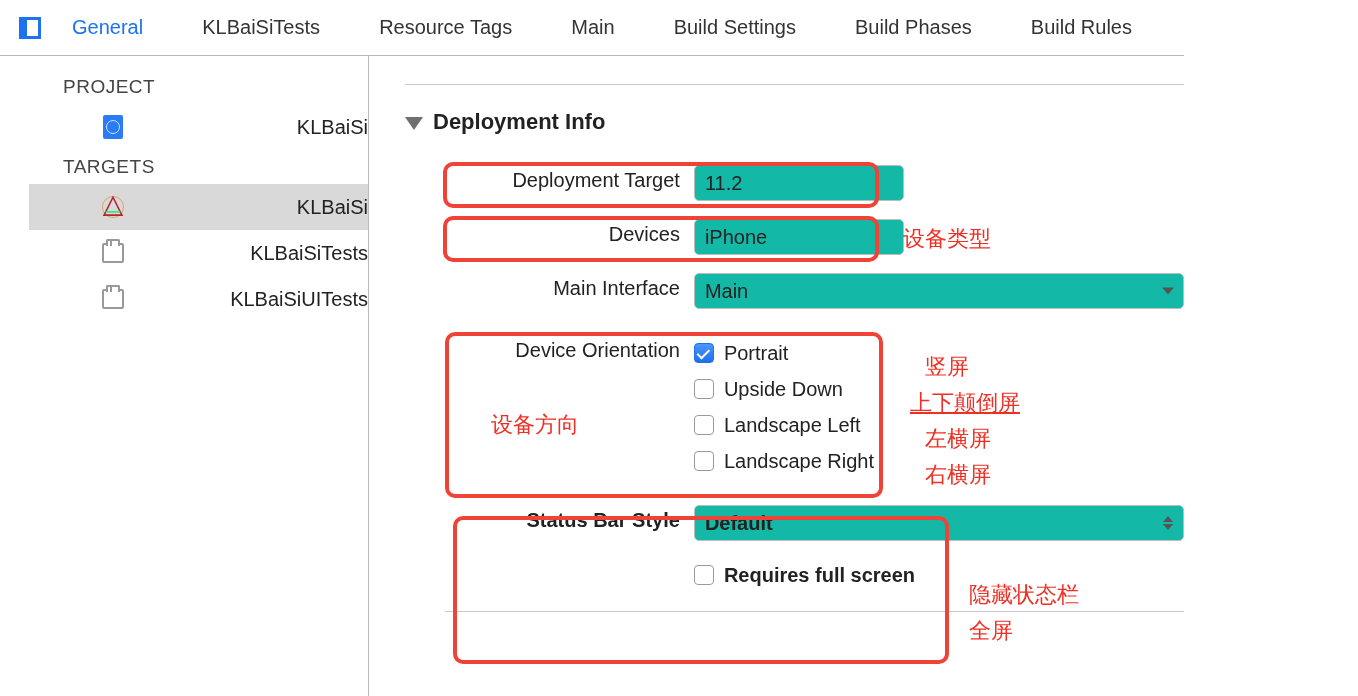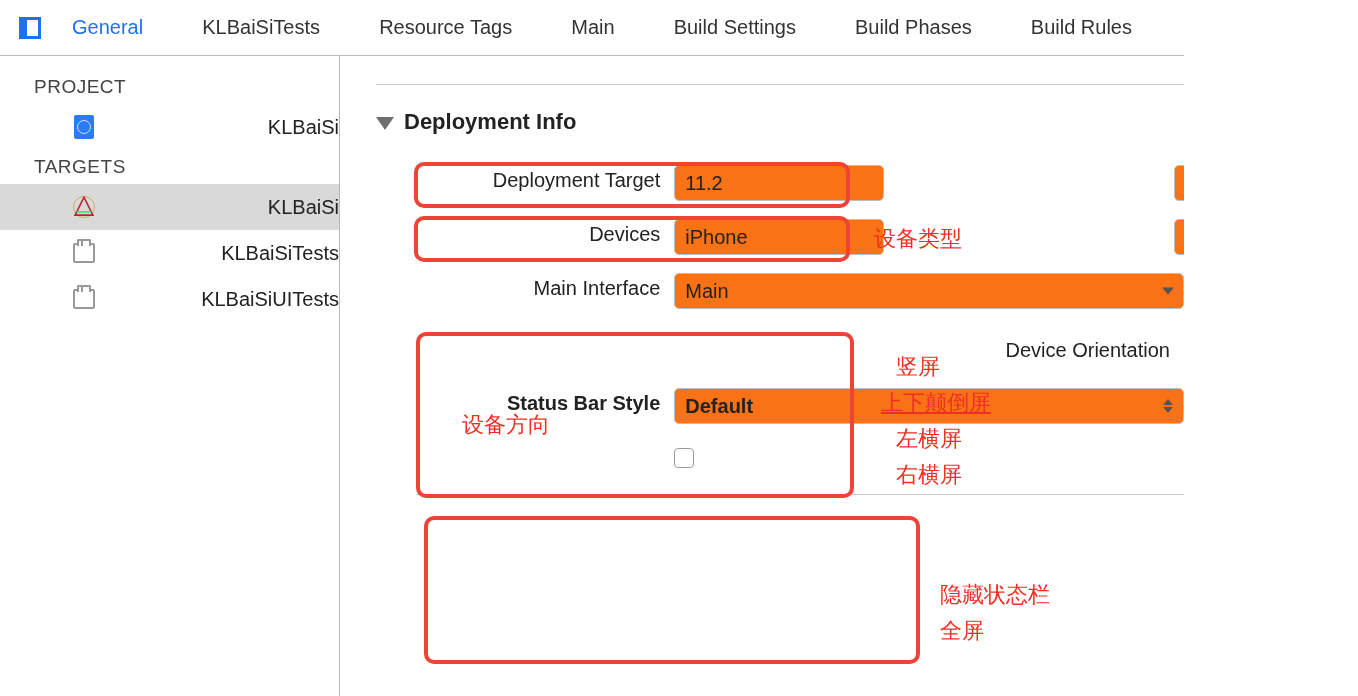--- a/index.html
+++ b/index.html
@@ -8,21 +8,21 @@
   
   .tabbar { height:56px; border-bottom:1px solid #b8b8b8; display:flex; align-items:center; padding-left:10px; }
   .tabbar .icon-slot { width:40px; display:flex; align-items:center; justify-content:center; }
   .tabbar .tab { flex:0 0 auto; padding:0 22px; font-size:20px; color:#333; cursor:pointer; }
   .tabbar .tab.active { color:#1d72f0; }
   .tabbar .tabrow { display:flex; flex:1; justify-content:space-between; padding-right:30px; }
   
   .panel-icon { width:22px; height:22px; border:3px solid #1d72f0; position:relative; }
   .panel-icon::before { content:""; position:absolute; left:0; top:0; bottom:0; width:5px; background:#1d72f0; }
   
-  .body { display:flex; height:640px; }
+  .body { display:flex; height:640px;margin-left:29px; }
   .sidebar { width:340px; border-right:1px solid #b8b8b8; padding-top:14px; }
   .side-sec { font-size:19px; font-weight:400; color:#444; padding:6px 0 6px 34px; letter-spacing:.5px; }
   .side-item { display:flex; align-items:center; padding:8px 0 8px:0; padding-left:70px; height:46px; font-size:20px; cursor:pointer;justify-content:space-between; }
   .side-item .sicon { width:28px; height:28px; margin-right:12px; display:inline-flex; align-items:center; justify-content:center; }
   .side-item.selected { background:#d9d9d9; }
   
   .tri-icon svg { width:26px; height:26px; }
   
   .test-icon { width:22px; height:20px; border:2px solid #999; border-radius:2px; position:relative; }
   .test-icon::before, .test-icon::after { content:""; position:absolute; top:-6px; width:6px; height:5px; border:2px solid #999; border-bottom:none; border-radius:2px 2px 0 0; background:#fff;}
@@ -31,24 +31,24 @@
   
   .proj-icon { width:20px; height:24px; background:#2a7bf6; position:relative; border-radius:2px; }
   .proj-icon::after { content:""; position:absolute; left:3px; right:3px; top:5px; bottom:5px; border:1.5px solid #cfe0fb; border-radius:50%; }
   
   .main { flex:1; padding:28px 0 12px 36px; position:relative; overflow:hidden; }
   .main hr.top { border:none; border-top:1px solid #c9c9c9; margin:0 0 24px 0; width:970px; }
   .sec-head { display:flex; align-items:center; gap:10px; margin-bottom:30px; }
   .disclose { width:0; height:0; border-left:9px solid transparent; border-right:9px solid transparent; border-top:13px solid #6f6f6f; transform:translateY(1px); cursor:pointer;}
   .sec-title { font-weight:700; font-size:22px; }
   
-  .row { display:flex; align-items:flex-start; margin-bottom:18px; position:relative;justify-content:flex-end; }
+  .row { display:flex; align-items:flex-start; margin-bottom:18px; position:relative; }
   .row .lbl { width:268px; text-align:right; padding-right:14px; font-size:20px; padding-top:4px; }
   .row .ctrl { width:530px; position:relative; }
-  .field { display:flex; align-items:center; height:36px; border:1px solid #bdbdbd; border-radius:5px; background:#f97316; padding:0 10px; font-size:20px; position:relative; }
+  .field { display:flex; align-items:center; height:36px; border:1px solid #bdbdbd; border-radius:5px; background:#14b8a6; padding:0 10px; font-size:20px; position:relative; }
   .field .arrow { position:absolute; right:6px; top:50%; transform:translateY(-50%); width:18px; display:flex; flex-direction:column; align-items:center; color:#555; }
   .field .arrow.single::before { content:""; width:0;height:0;border-left:6px solid transparent;border-right:6px solid transparent;border-top:7px solid #555; }
   .field .arrow.double::before { content:""; width:0;height:0;border-left:5px solid transparent;border-right:5px solid transparent;border-bottom:6px solid #555; margin-bottom:2px;}
   .field .arrow.double::after  { content:""; width:0;height:0;border-left:5px solid transparent;border-right:5px solid transparent;border-top:6px solid #555; }
   
   .ctrl.short .field { width:210px; }
   
   .chk { display:flex; align-items:center; height:36px; font-size:20px; }
   .chk .box { width:20px; height:20px; border:1px solid #9a9a9a; border-radius:4px; margin-right:10px; display:flex; align-items:center; justify-content:center; background:#fff; cursor:pointer;}
   .chk .box.checked { background:linear-gradient(#4a97ff,#1f6fe8); border-color:#1f6fe8; }
@@ -154,32 +154,51 @@
           <div class="ctrl">
             <div class="field">
               <span>Main</span>
               <span class="arrow single"></span>
             </div>
           </div>
         </div>
 
         <div class="row" style="margin-top:26px;">
           <div class="lbl">Device Orientation</div>
+          <div class="ctrl">
+            <div class="chk">
+              <span class="box checked"></span>
+              <span>Portrait</span>
+            </div>
+            <div class="chk">
+              <span class="box"></span>
+              <span>Upside Down</span>
+            </div>
+            <div class="chk">
+              <span class="box"></span>
+              <span>Landscape Left</span>
+            </div>
+            <div class="chk">
+              <span class="box"></span>
+              <span>Landscape Right</span>
+            </div>
+          </div>
         </div>
 
         <div class="row" style="margin-top:26px;font-weight:bold;">
           <div class="lbl">Status Bar Style</div>
           <div class="ctrl">
             <div class="field">
               <span>Default</span>
               <span class="arrow double"></span>
             </div>
             <div style="height:16px;"></div>
             <div class="chk">
               <span class="box"></span>
+              <span>Requires full screen</span>
             </div>
           </div>
         </div>
 
         <hr class="hr-bottom">
       </div>
 
       <div class="hl" style="left:74px; top:106px; width:436px; height:46px;"></div>
       <div class="hl" style="left:74px; top:160px; width:436px; height:46px;"></div>
       <div class="hl" style="left:76px; top:276px; width:438px; height:166px;"></div>

